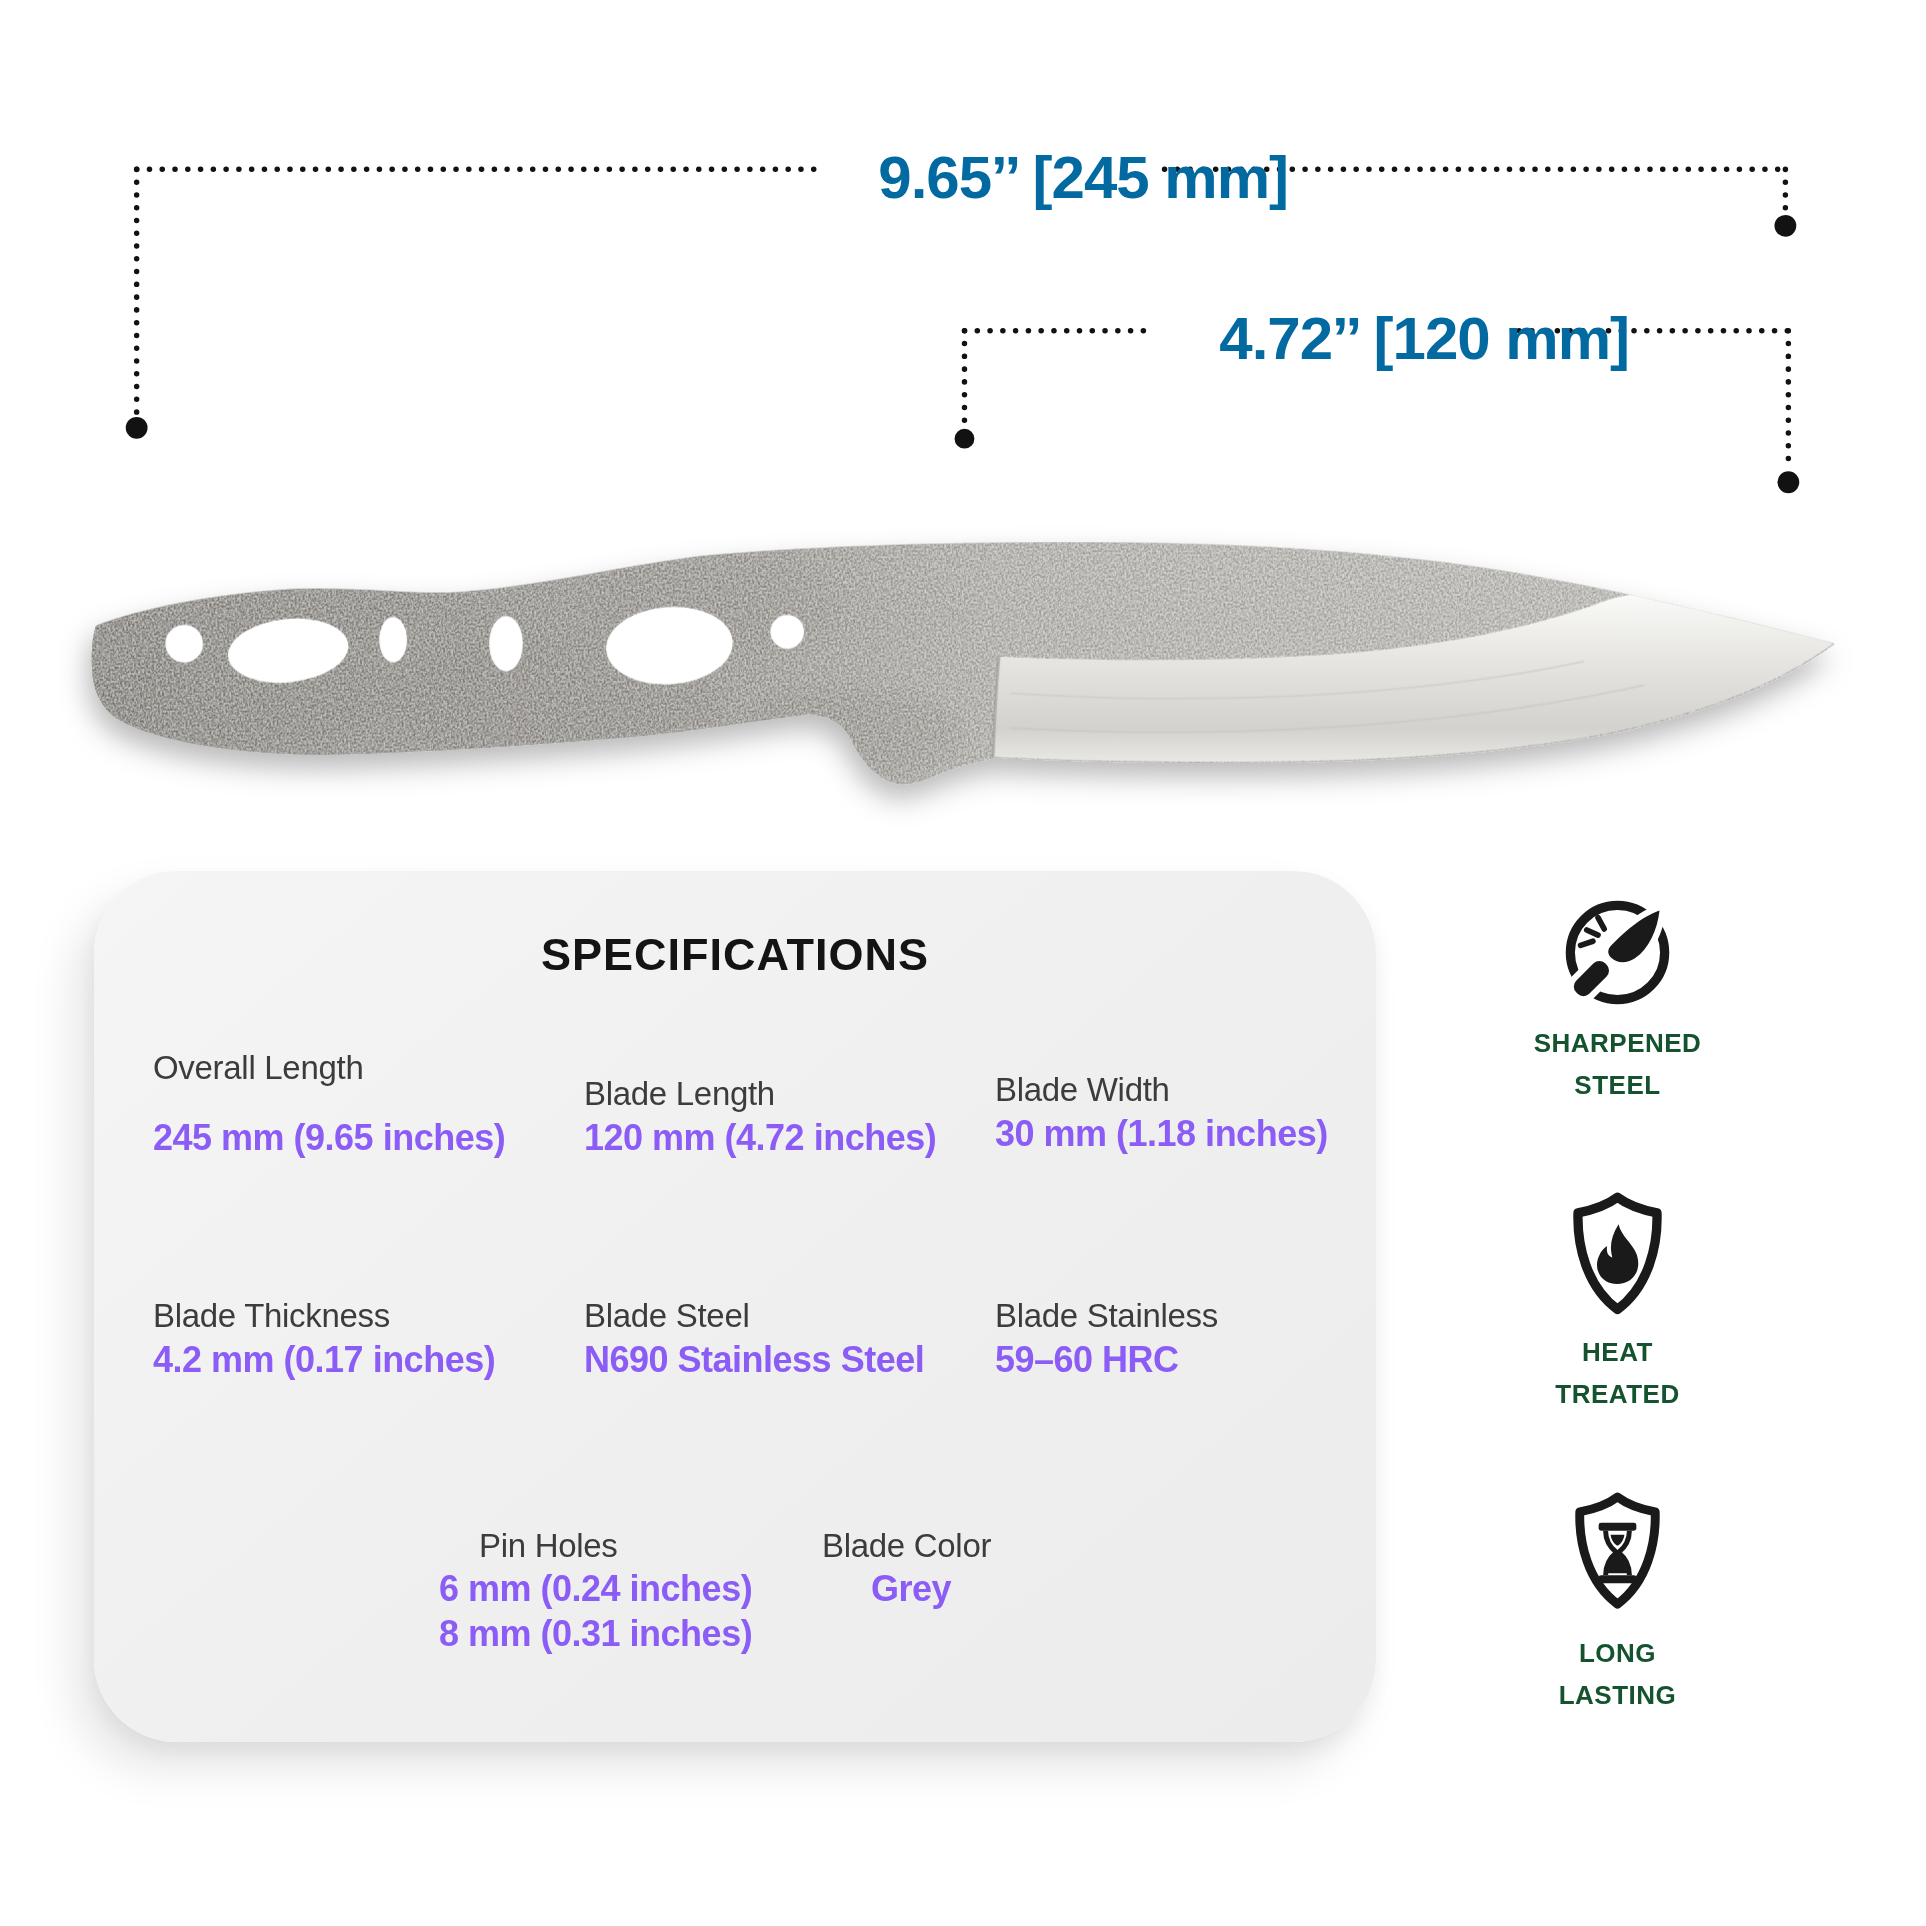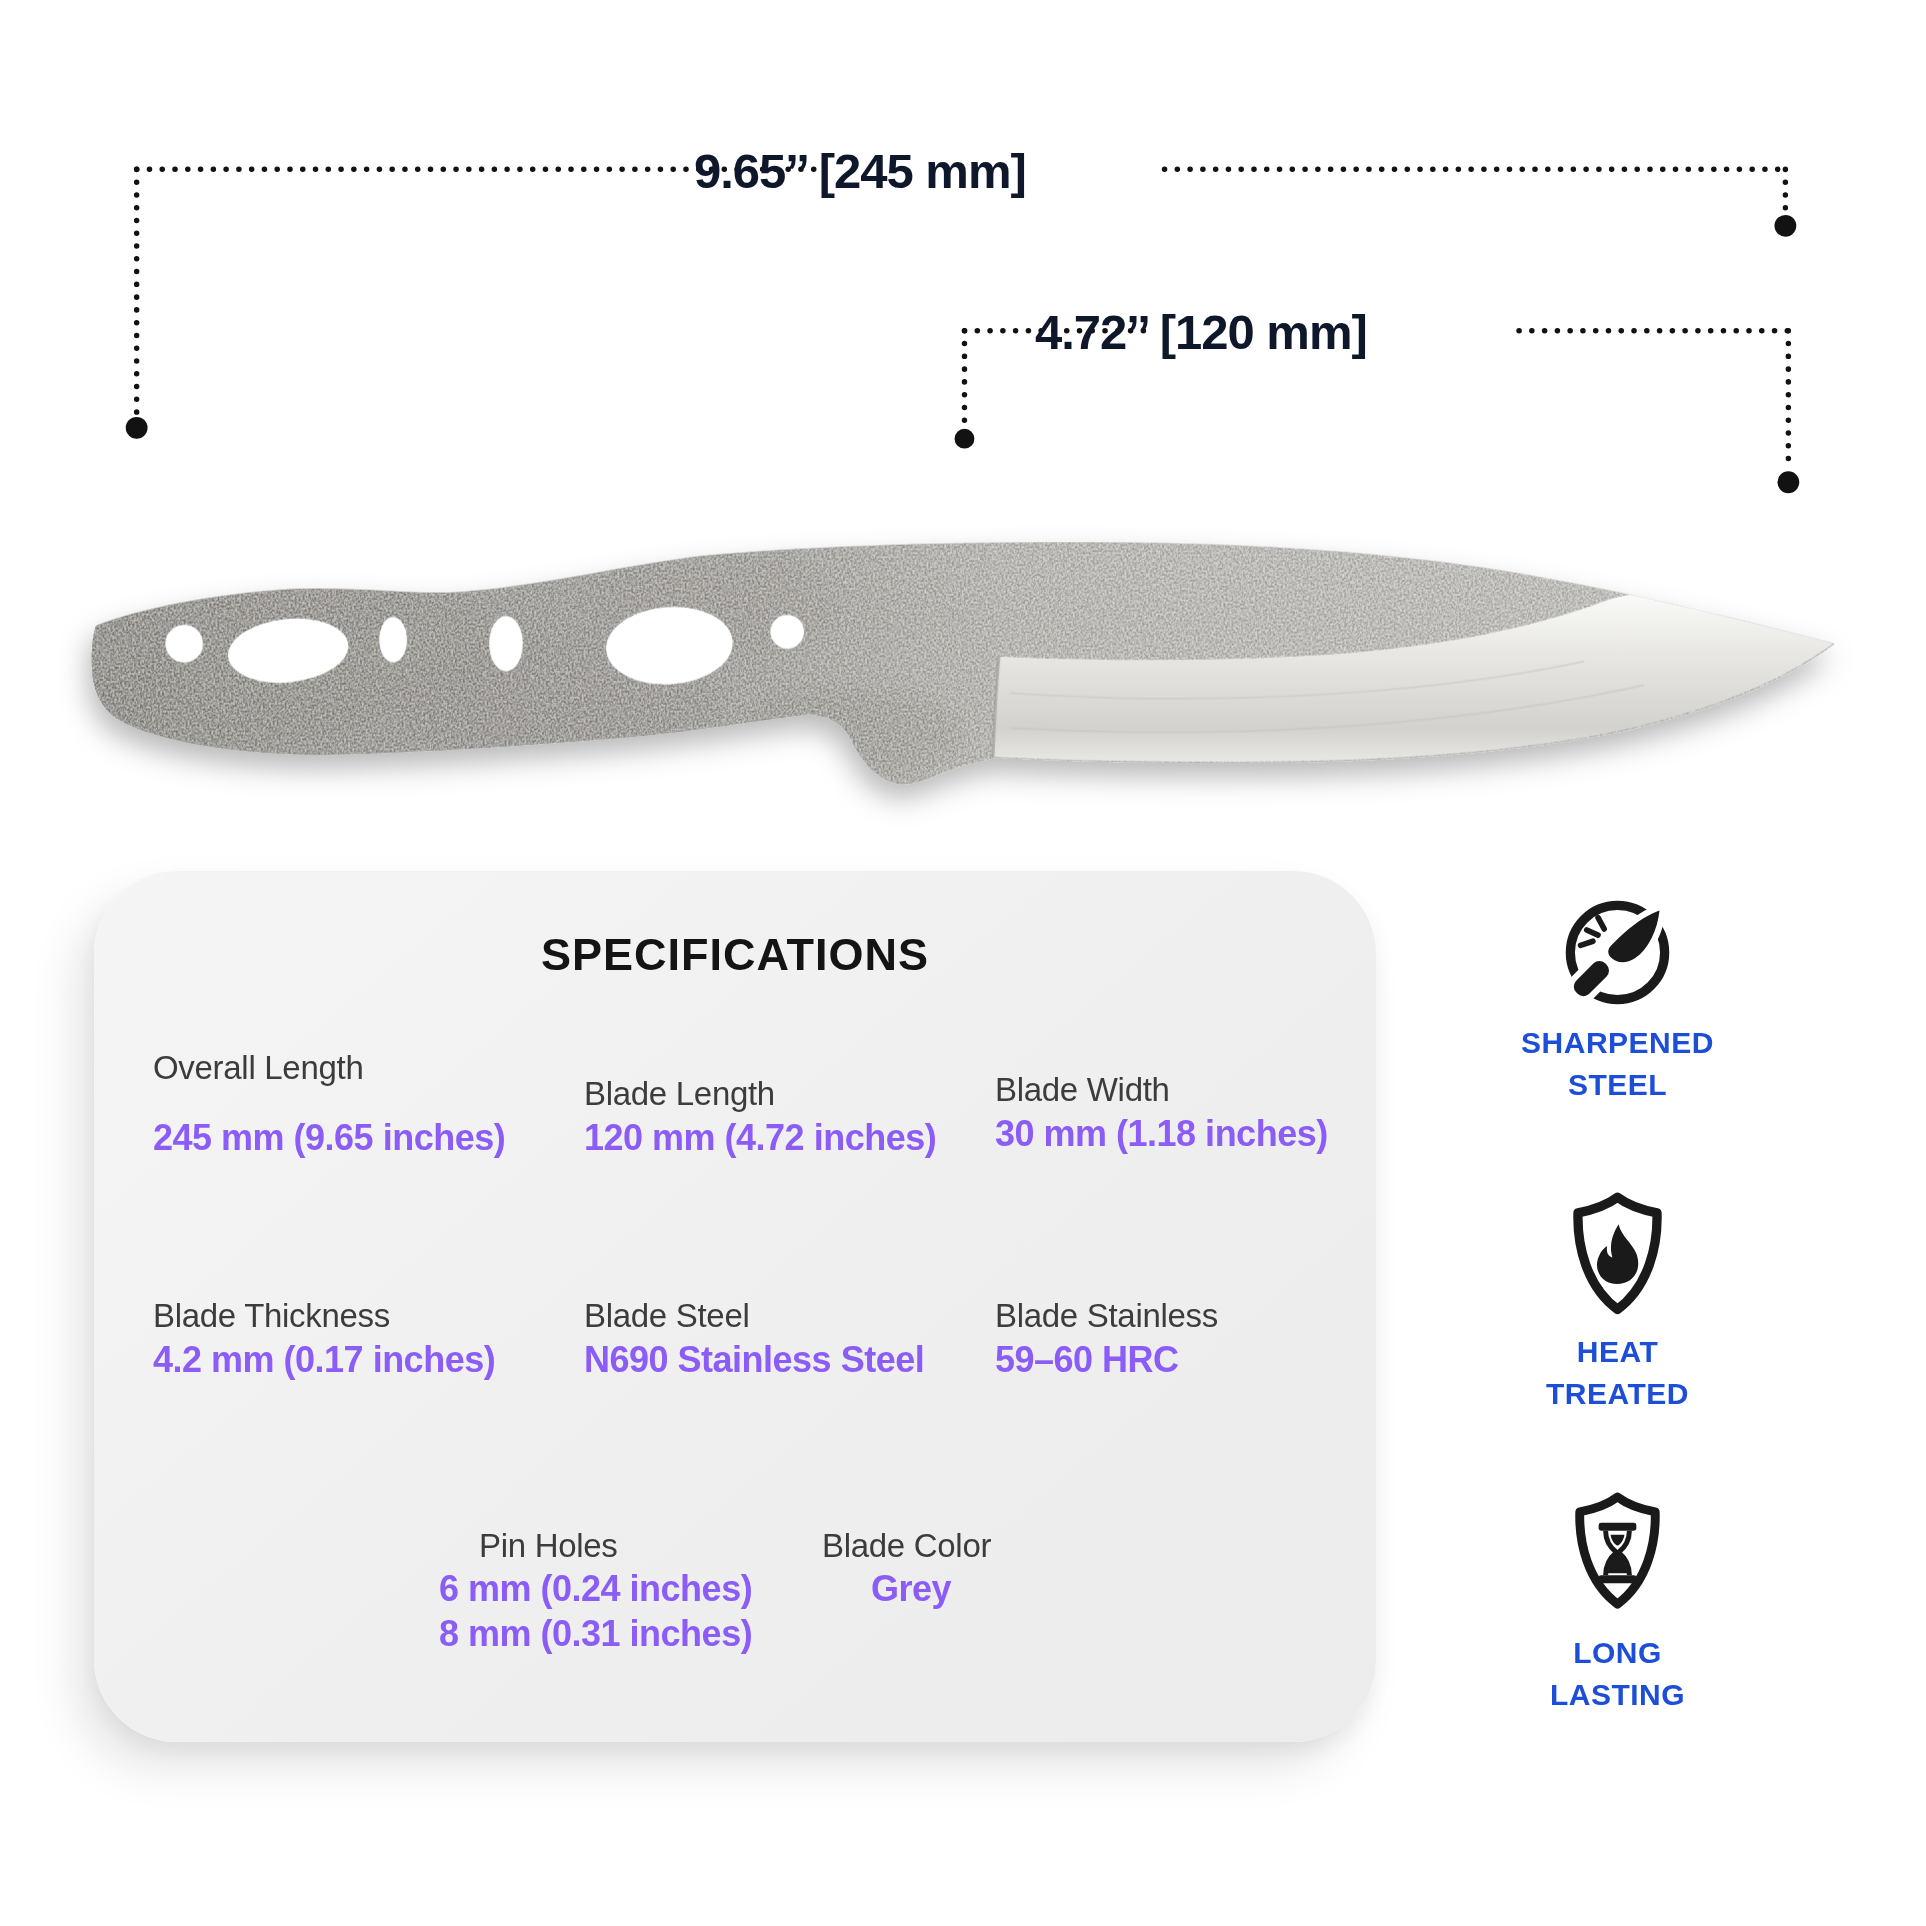--- a/index.html
+++ b/index.html
@@ -2,37 +2,37 @@
 <html><head>
 <meta charset="utf-8">
 <style>
   html,body{margin:0;padding:0;background:#ffffff;}
   #canvas{
     position:relative;width:1927px;height:1927px;background:#ffffff;overflow:hidden;
     font-family:"Liberation Sans","DejaVu Sans",sans-serif;color:#111;
   }
   .abs{position:absolute;}
   .dim-label{
-    font-size:49px;font-weight:700;letter-spacing:-1px;color:#0f172a;
-    text-align:left;white-space:nowrap;
+    font-size:60px;font-weight:700;letter-spacing:-1px;color:#0369a1;
+    text-align:right;white-space:nowrap;
   }
   #specs-panel{
     left:94px;top:871px;width:1282px;height:871px;border-radius:83px;
     background:linear-gradient(140deg,#f5f5f5 0%,#efefef 55%,#ececec 100%);
     box-shadow:-20px 26px 46px rgba(0,0,0,0.10), 0 10px 24px rgba(0,0,0,0.06);
   }
   .specs-title{
     left:94px;top:929px;width:1282px;text-align:center;
     font-size:45px;font-weight:700;letter-spacing:1px;color:#141414;
   }
   .spec-label{font-size:33px;font-weight:400;color:#3c3c3c;white-space:nowrap;letter-spacing:-0.3px;}
   .spec-value{font-size:36px;font-weight:700;color:#8b5cf6;white-space:nowrap;letter-spacing:-0.5px;}
   .feature-label{
-    width:297px;text-align:center;font-size:30px;font-weight:700;
-    letter-spacing:0.5px;line-height:42px;color:#1d4ed8;
+    width:297px;text-align:center;font-size:26px;font-weight:700;
+    letter-spacing:0.5px;line-height:42px;color:#14532d;
   }
   svg{display:block;}
 </style>
 </head>
 <body>
 
 <div id="canvas">
 
   <svg class="abs" style="left:0;top:0;" width="1927" height="1927" viewBox="0 0 1946 1946">
     <defs>

